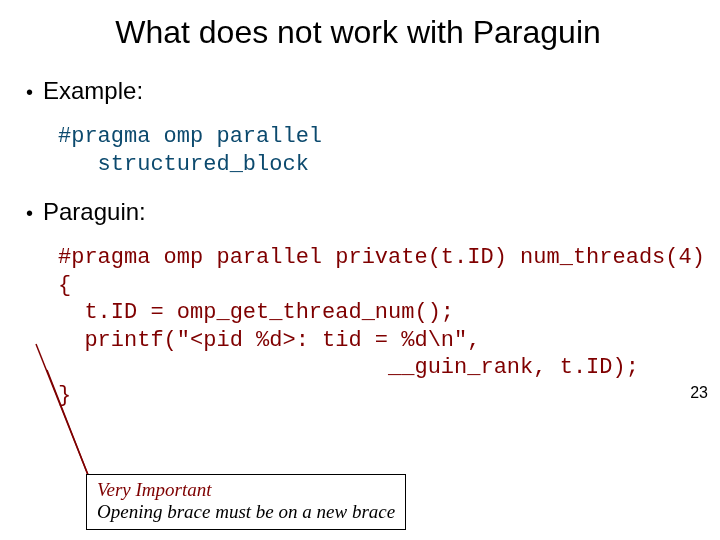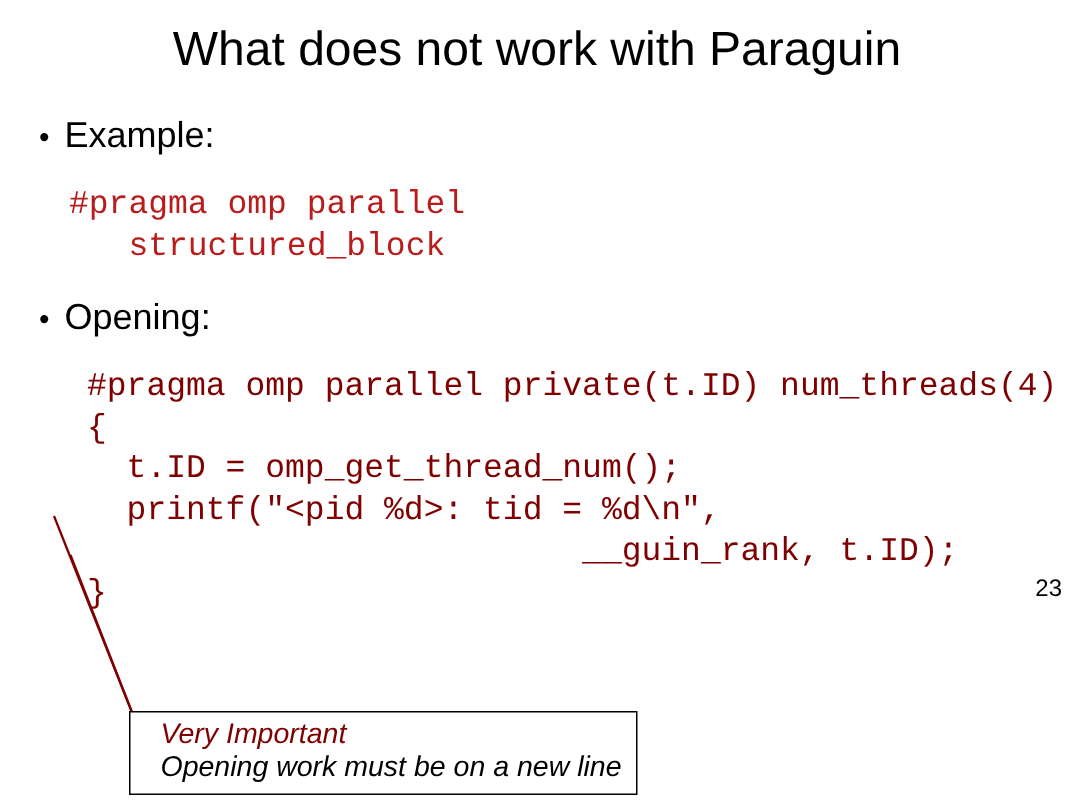--- a/index.html
+++ b/index.html
@@ -1,23 +1,23 @@
 <!DOCTYPE html>
 <html><head>
 <meta charset="utf-8">
 <style>
   * { margin: 0; padding: 0; box-sizing: border-box; }
   html, body { width: 720px; height: 540px; background: #fff; font-family: Arial, Helvetica, sans-serif; color: #000; overflow: hidden; }
   .slide { position: relative; width: 720px; height: 424px; padding: 14px 20px 20px 26px; }
   .title { font-size: 32px; font-weight: 400; text-align: center; margin-bottom: 26px; margin-left: -10px; }
   .bullet { font-size: 24px; margin: 0 0 18px 0; display: flex; align-items: baseline; gap: 10px; }
   .bullet .dot { font-size: 20px; line-height: 1; }
-  .code { font-family: "Courier New", Courier, monospace; font-size: 22px; color: #b91c1c; white-space: pre; margin-left: 20px; margin-bottom: 20px; line-height: 1.25; }
+  .code { font-family: "Courier New", Courier, monospace; font-size: 22px; color: #0c4a6e; white-space: pre; margin-left: 32px; margin-bottom: 20px; line-height: 1.25; }
   .code2 { font-family: "Courier New", Courier, monospace; font-size: 22px; color: #7f0000; white-space: pre; margin-left: 32px; line-height: 1.25; position: relative; }
-  .callout-box { position: absolute; border: 1.5px solid #000; background: #fff; padding: 4px 10px 6px 20px; }
+  .callout-box { position: absolute; border: 1.5px solid #000; background: #fff; padding: 4px 10px 6px 10px; font-family: Liberation Serif, serif; }
   .callout-title { font-style: italic; font-size: 19px; color: #7f0000; line-height: 1.15; }
   .callout-sub { font-style: italic; font-size: 19px; color: #000; line-height: 1.15; }
   .pagenum { position: absolute; bottom: 22px; right: 12px; font-size: 16px; color: #000; }
   svg.connector { position: absolute; pointer-events: none; }
 </style>
 </head>
 <body>
 
 <div class="slide">
 
@@ -26,35 +26,35 @@
   <div class="bullet">
     <span class="dot">•</span>
     <span>Example:</span>
   </div>
 
   <div class="code">#pragma omp parallel
    structured_block</div>
 
   <div class="bullet">
     <span class="dot">•</span>
-    <span>Opening:</span>
+    <span>Paraguin:</span>
   </div>
 
   <div class="code2">#pragma omp parallel private(t.ID) num_threads(4)
 {
   t.ID = omp_get_thread_num();
   printf("&lt;pid %d&gt;: tid = %d\n",
                          __guin_rank, t.ID);
 }</div>
 
   <svg class="connector" style="left:32px; top:340px;" width="80" height="150">
     <line x1="4" y1="4" x2="58" y2="140" stroke="#7f0000" stroke-width="1.5"></line>
     <line x1="15" y1="30" x2="58" y2="140" stroke="#7f0000" stroke-width="1.5"></line>
   </svg>
 
   <div class="callout-box" style="left:86px; top:474px;">
     <div class="callout-title">Very Important</div>
-    <div class="callout-sub">Opening work must be on a new line</div>
+    <div class="callout-sub">Opening brace must be on a new brace</div>
   </div>
 
   <div class="pagenum">23</div>
 
 </div>
 
 </body></html>

